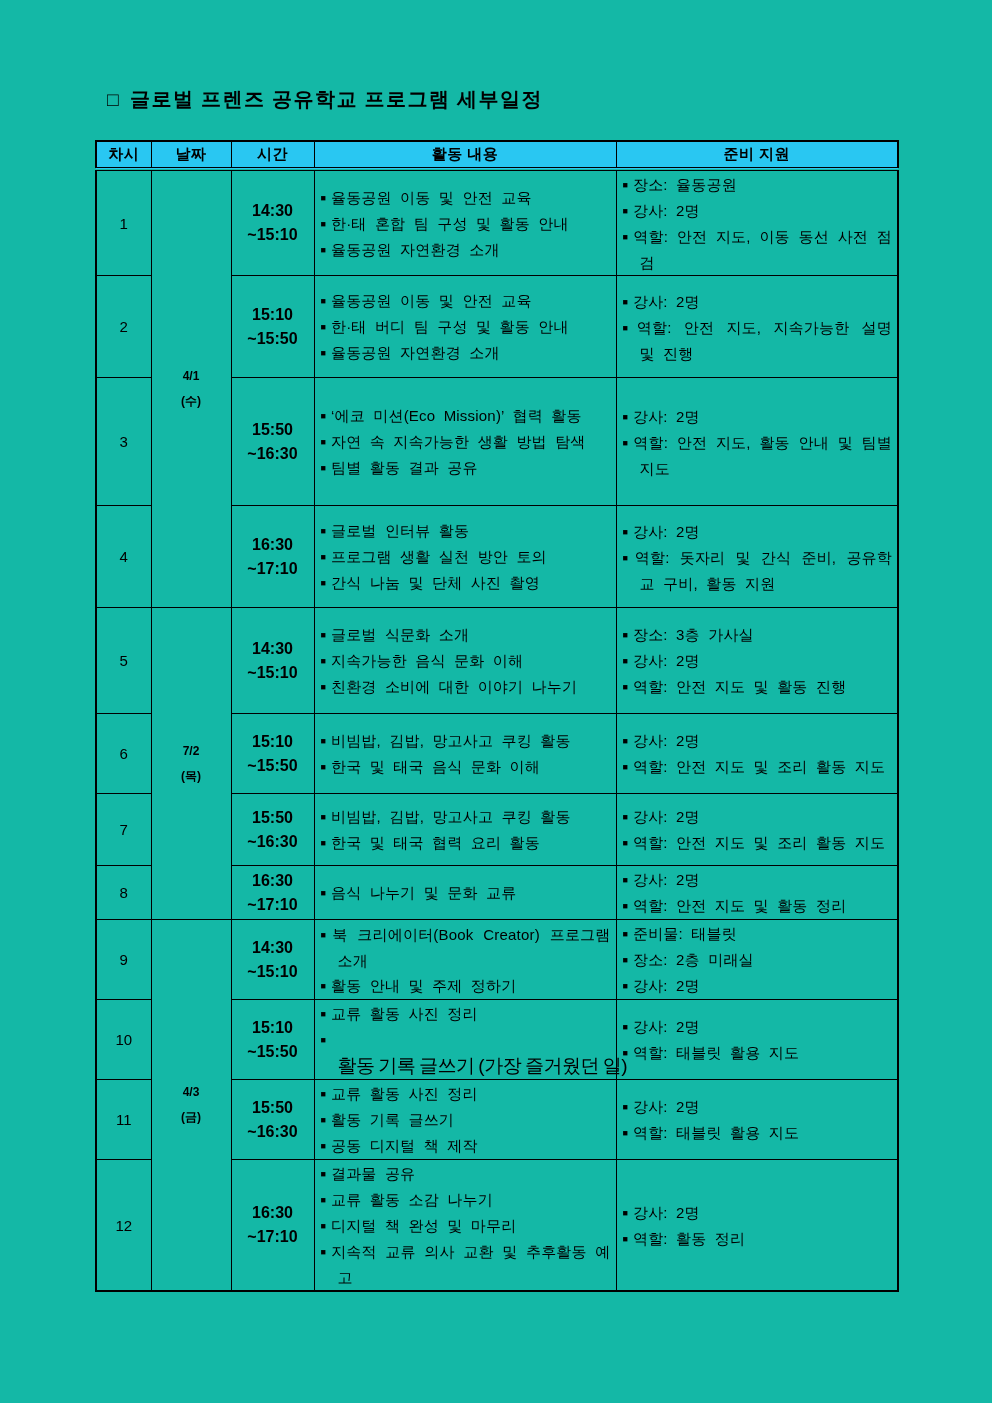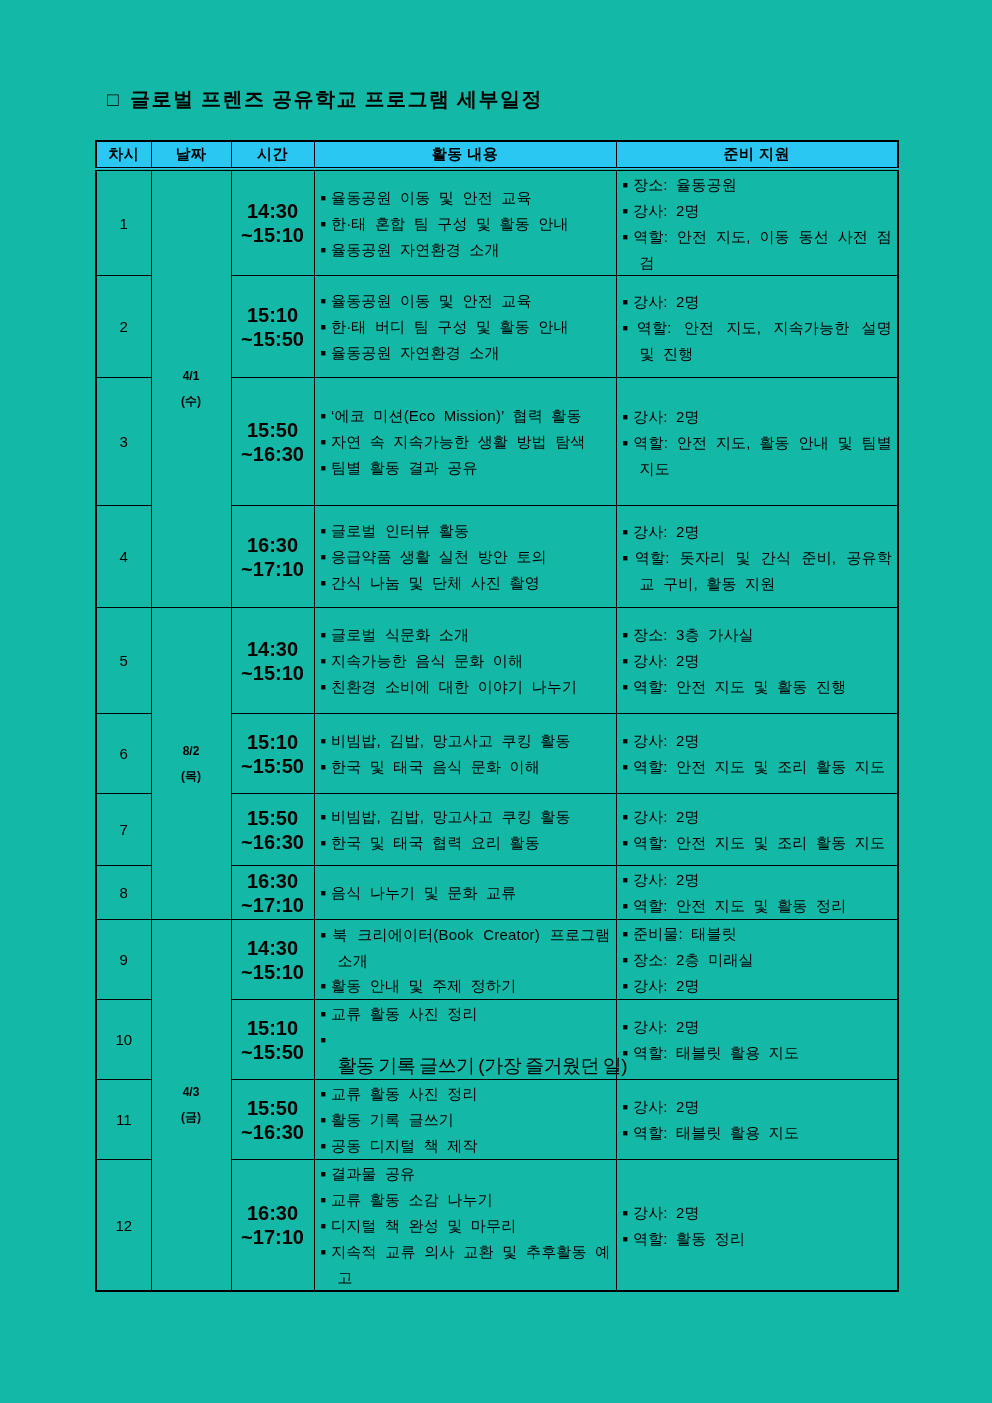--- a/index.html
+++ b/index.html
@@ -32,21 +32,21 @@
     border:1px solid #000;
     border-bottom:4px double #000;
     font-size:15px; font-weight:bold;
     height:28px; text-align:center;
     letter-spacing:0.5px;
   }
   td { border:1px solid #000; vertical-align:middle; }
 
   td.cs { text-align:center; font-size:15px; }
   td.cd { text-align:center; font-size:12px; font-weight:bold; line-height:25px; }
-  td.ct { text-align:center; font-size:20px; font-weight:bold; line-height:24px; }
+  td.ct { text-align:center; font-size:16px; font-weight:bold; line-height:24px; }
   td.ca, td.cp { padding:1px 5px 0 6px; font-size:15px; line-height:25px; }
 
   .li {
     padding-left:17px; text-indent:-17px;
     text-align:justify;
     letter-spacing:0.2px; word-spacing:4px;
   }
   .blt {
     font-size:9px; letter-spacing:0; word-spacing:0;
     vertical-align:2px; margin-right:5px;
@@ -138,33 +138,33 @@
       </tr>
 
       <tr style="height:102px">
         <td class="cs">4</td>
         <td class="ct">
           <div>16:30</div>
           <div>~17:10</div>
         </td>
         <td class="ca">
           <div class="li"><span class="blt">■</span><span>글로벌 인터뷰 활동</span></div>
-          <div class="li"><span class="blt">■</span><span>응급약품 생활 실천 방안 토의</span></div>
+          <div class="li"><span class="blt">■</span><span>프로그램 생활 실천 방안 토의</span></div>
           <div class="li"><span class="blt">■</span><span>간식 나눔 및 단체 사진 촬영</span></div>
         </td>
         <td class="cp">
           <div class="li"><span class="blt">■</span><span>강사: 2명</span></div>
           <div class="li"><span class="blt">■</span><span>역할: 돗자리 및 간식 준비, 공유학교 구비, 활동 지원</span></div>
         </td>
       </tr>
 
       <tr style="height:106px">
         <td class="cs">5</td>
         <td class="cd" rowspan="4">
-          <div>8/2</div>
+          <div>7/2</div>
           <div>(목)</div>
         </td>
         <td class="ct">
           <div>14:30</div>
           <div>~15:10</div>
         </td>
         <td class="ca">
           <div class="li"><span class="blt">■</span><span>글로벌 식문화 소개</span></div>
           <div class="li"><span class="blt">■</span><span>지속가능한 음식 문화 이해</span></div>
           <div class="li"><span class="blt">■</span><span>친환경 소비에 대한 이야기 나누기</span></div>

